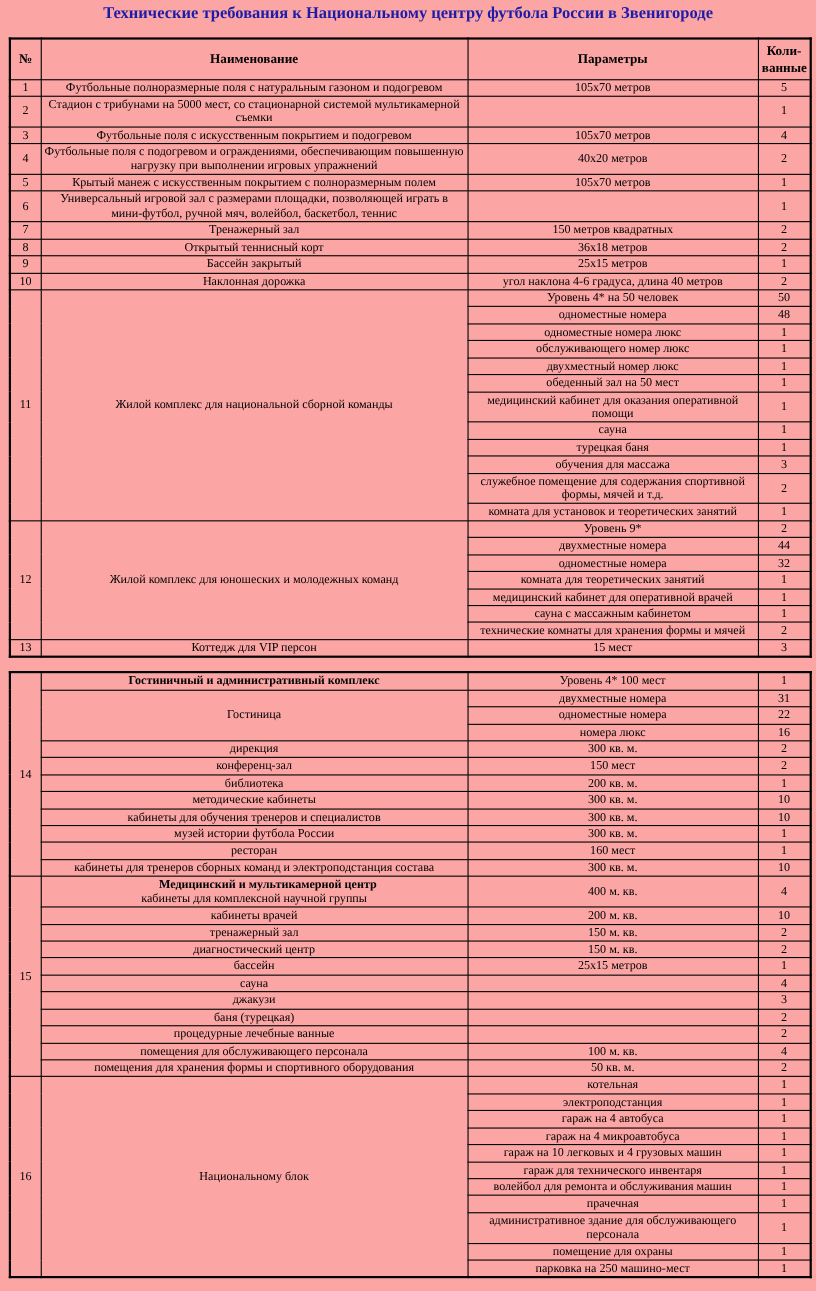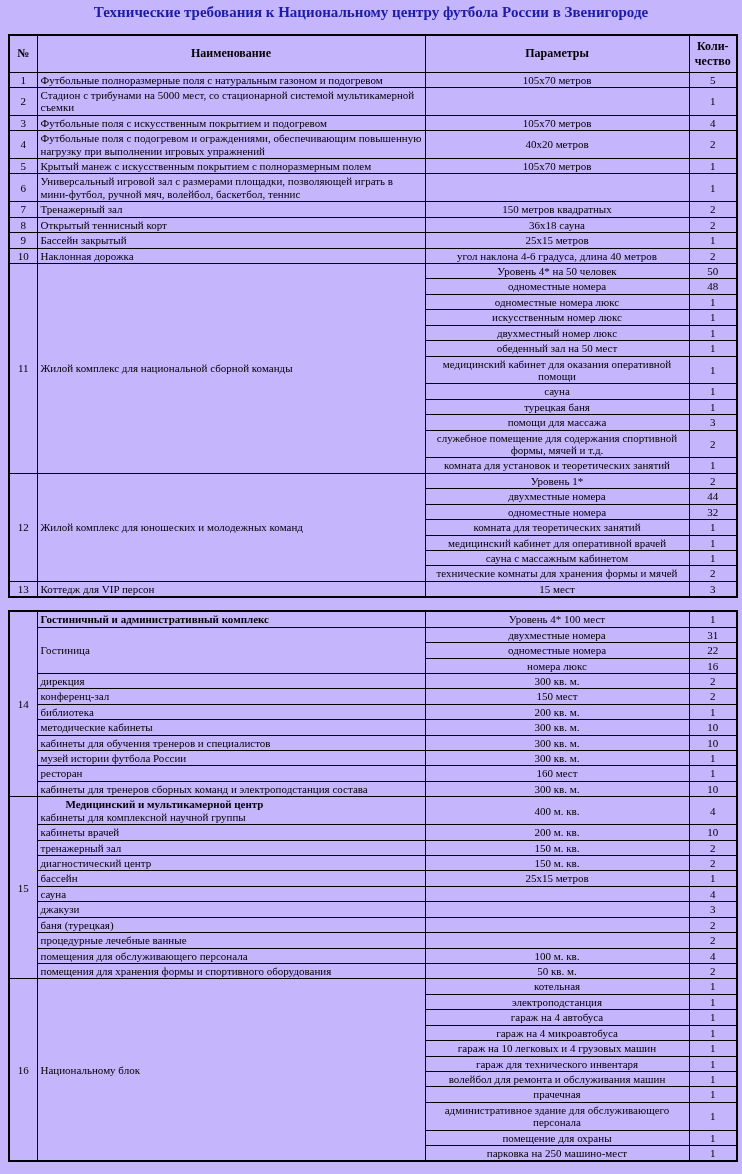--- a/index.html
+++ b/index.html
@@ -8,21 +8,21 @@
     background: #ffffff;
     font-family: "Liberation Serif", serif;
     color: #000000;
   }
   .page {
     width: 742px;
     height: 1174px;
     box-sizing: border-box;
     padding-top: 4px;
     overflow: hidden;
-    background: #c4b5fd;
+    background: #fca5a5;
   }
   .doc-title {
     font-size: 15px;
     font-weight: bold;
     text-align: center;
     color: #1c1ca8;
     margin: 0 0 13px 0;
     line-height: 1.1;
   }
   table.req-table {
@@ -48,21 +48,21 @@
     overflow: hidden;
   }
   .req-table th {
     font-size: 12px;
     font-weight: bold;
     text-align: center;
     height: 34px;
     line-height: 1.2;
   }
   td.num    { text-align: center; }
-  td.name   { text-align: left; }
+  td.name   { text-align: center; }
   td.params { text-align: center; }
   td.qty    { text-align: center; }
   .bold { font-weight: bold; margin-left: 25px; }
 </style>
 </head>
 <body>
 
 <div class="page">
 
   <h1 class="doc-title">Технические требования к Национальному центру футбола России в Звенигороде</h1>
@@ -74,21 +74,21 @@
         <col class="c-params">
         <col class="c-qty">
       </colgroup>
     <thead>
       <tr>
         <th>№</th>
         <th>Наименование</th>
         <th>Параметры</th>
         <th>
           <div>Коли-</div>
-          <div>чество</div>
+          <div>ванные</div>
         </th>
       </tr>
     </thead>
     <tbody>
       <tr>
         <td class="num">1</td>
         <td class="name">Футбольные полноразмерные поля с натуральным газоном и подогревом</td>
         <td class="params">105x70 метров</td>
         <td class="qty">5</td>
       </tr>
@@ -124,21 +124,21 @@
       </tr>
       <tr>
         <td class="num">7</td>
         <td class="name">Тренажерный зал</td>
         <td class="params">150 метров квадратных</td>
         <td class="qty">2</td>
       </tr>
       <tr>
         <td class="num">8</td>
         <td class="name">Открытый теннисный корт</td>
-        <td class="params">36x18 сауна</td>
+        <td class="params">36x18 метров</td>
         <td class="qty">2</td>
       </tr>
       <tr>
         <td class="num">9</td>
         <td class="name">Бассейн закрытый</td>
         <td class="params">25x15 метров</td>
         <td class="qty">1</td>
       </tr>
       <tr>
         <td class="num">10</td>
@@ -155,21 +155,21 @@
       </tr>
       <tr>
           <td class="params">одноместные номера</td>
           <td class="qty">48</td>
         </tr>
       <tr>
           <td class="params">одноместные номера люкс</td>
           <td class="qty">1</td>
         </tr>
       <tr>
-          <td class="params">искусственным номер люкс</td>
+          <td class="params">обслуживающего номер люкс</td>
           <td class="qty">1</td>
         </tr>
       <tr>
           <td class="params">двухместный номер люкс</td>
           <td class="qty">1</td>
         </tr>
       <tr>
           <td class="params">обеденный зал на 50 мест</td>
           <td class="qty">1</td>
         </tr>
@@ -179,36 +179,36 @@
         </tr>
       <tr>
           <td class="params">сауна</td>
           <td class="qty">1</td>
         </tr>
       <tr>
           <td class="params">турецкая баня</td>
           <td class="qty">1</td>
         </tr>
       <tr>
-          <td class="params">помощи для массажа</td>
+          <td class="params">обучения для массажа</td>
           <td class="qty">3</td>
         </tr>
       <tr>
           <td class="params">служебное помещение для содержания спортивной формы, мячей и т.д.</td>
           <td class="qty">2</td>
         </tr>
       <tr>
           <td class="params">комната для установок и теоретических занятий</td>
           <td class="qty">1</td>
         </tr>
 
       <tr>
         <td class="num" rowspan="7">12</td>
         <td class="name" rowspan="7">Жилой комплекс для юношеских и молодежных команд</td>
-        <td class="params">Уровень 1*</td>
+        <td class="params">Уровень 9*</td>
         <td class="qty">2</td>
       </tr>
       <tr>
           <td class="params">двухместные номера</td>
           <td class="qty">44</td>
         </tr>
       <tr>
           <td class="params">одноместные номера</td>
           <td class="qty">32</td>
         </tr>

